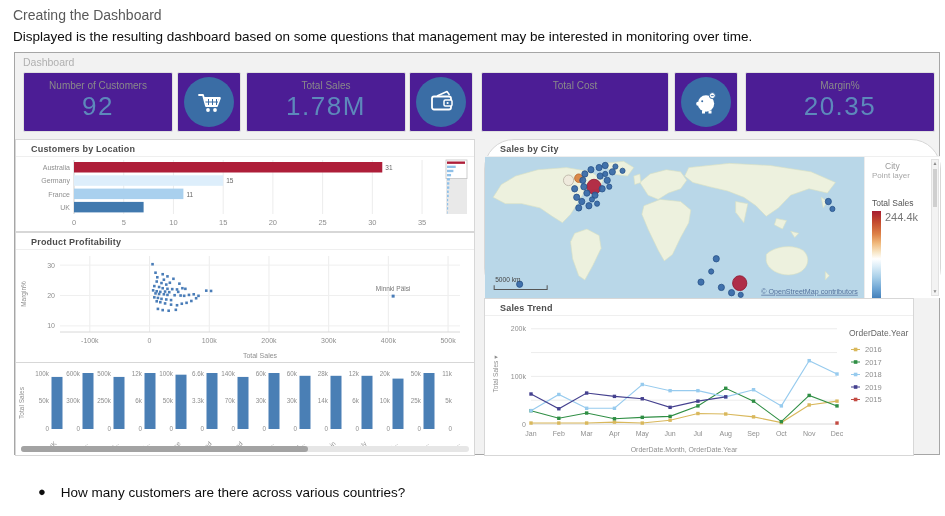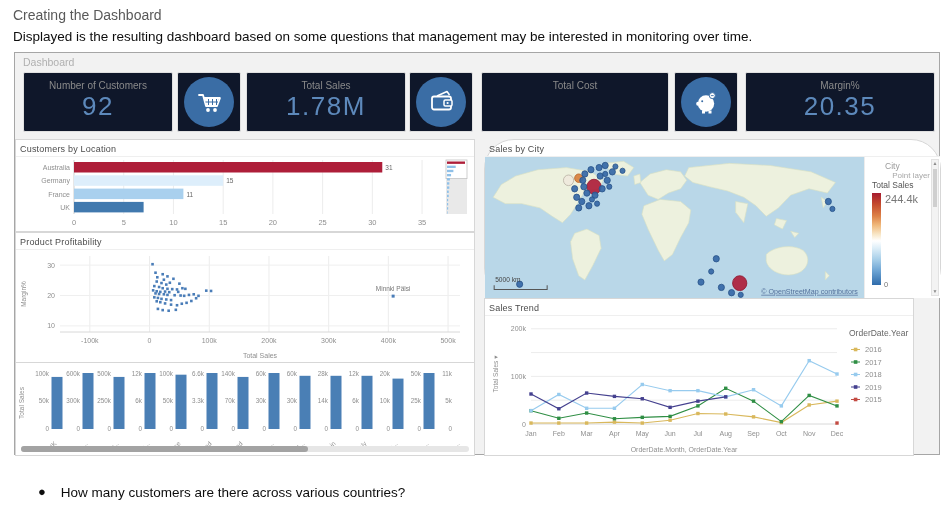--- a/index.html
+++ b/index.html
@@ -1,34 +1,34 @@
 <!DOCTYPE html>
 <html><head>
 <meta charset="utf-8">
 <style>
   * { margin:0; padding:0; box-sizing:border-box; }
   html,body { width:945px; height:516px; background:#fff; font-family:"Liberation Sans",sans-serif; overflow:hidden; position:relative; }
   .page-title { position:absolute; left:13px; top:7px; font-size:14px; font-weight:normal; color:#595959; }
   .page-subtitle { position:absolute; left:13px; top:29px; font-size:13.5px; color:#0d0d0d; }
   .dashboard { position:absolute; left:14px; top:52px; width:926px; height:403px; border:1px solid #a6a6a6; background:#f2f2f2; }
   .tab-label { position:absolute; top:3px; left:8px; font-size:10.5px; color:#b0b0b0; }
-  .kpi-card, .kpi-icon-card { position:absolute; top:19px; height:60px; background:#0f172a; border:1px solid #e0e0e0; border-radius:2px; text-align:center; }
+  .kpi-card, .kpi-icon-card { position:absolute; top:19px; height:60px; background:#4c1d95; border:1px solid #e0e0e0; border-radius:2px; text-align:center; }
   .kpi-label { margin-top:7px; font-size:10px; color:#8a8a8a; }
   .kpi-value { font-size:26px; color:#5d89bb; font-weight:300; letter-spacing:1.5px; line-height:30px; }
   .kpi-icon-card { display:flex; align-items:center; justify-content:center; }
   .icon-circle { width:50px; height:50px; border-radius:50%; background:#3a6da5; display:flex; align-items:center; justify-content:center; }
   .panel { position:absolute; background:#fff; border:1px solid #d7d7d7; }
-  .panel-title { font-size:9px; font-weight:normal; color:#4c4c4c; padding:4px 4px 2px; border-bottom:1px solid #efefef; letter-spacing:.2px; }
+  .panel-title { font-size:9px; font-weight:bold; color:#4c4c4c; padding:4px 15px 2px; border-bottom:1px solid #efefef; letter-spacing:.2px; }
   .chart-host { position:relative; }
   .map-row { display:flex; height:141px; }
   .map-area { flex:1; position:relative; overflow:hidden; }
   .map-area svg { display:block; }
   .map-legend { width:76px; background:#fff; border-left:1px solid #ececec; position:relative; font-size:8px; color:#999; padding:4px 10px 2px 7px; }
   .ml-layer { font-size:8.5px; color:#9a9a9a;margin-left:13px; }
-  .ml-sub { font-size:8px; color:#a8a8a8; margin-bottom:0;text-align:right; }
+  .ml-sub { font-size:8px; color:#a8a8a8; margin-bottom:18px; }
   .ml-measure { font-size:8.5px; color:#555; margin-bottom:1px; }
   .ml-grad-wrap { position:relative; height:96px; }
   .ml-grad { position:absolute; left:0; top:2px; width:9px; height:92px;
     background:linear-gradient(to bottom,#a61c30 0%,#c44a2e 12%,#dd8147 25%,#f0b97c 35%,#f8e7c8 45%,#ffffff 52%,#ddeef8 60%,#a8cfe9 72%,#6ba3d3 85%,#2f6cab 100%); }
   .ml-max { position:absolute; left:13px; top:2px; font-size:11px; color:#777; }
   .ml-min { position:absolute; left:12px; bottom:-2px; font-size:7.5px; color:#777; }
   .ml-scroll { position:absolute; right:1px; top:2px; bottom:2px; width:8px; background:#f3f3f3; border:1px solid #e2e2e2; }
   .ml-scroll .thumb { position:absolute; left:1px; right:1px; top:9px; height:38px; background:#cfcfcf; }
   .ml-scroll .arr { position:absolute; left:0; width:100%; text-align:center; font-size:5px; color:#8a8a8a; line-height:7px; }
   .ml-scroll .up { top:0; } .ml-scroll .dn { bottom:0; }

